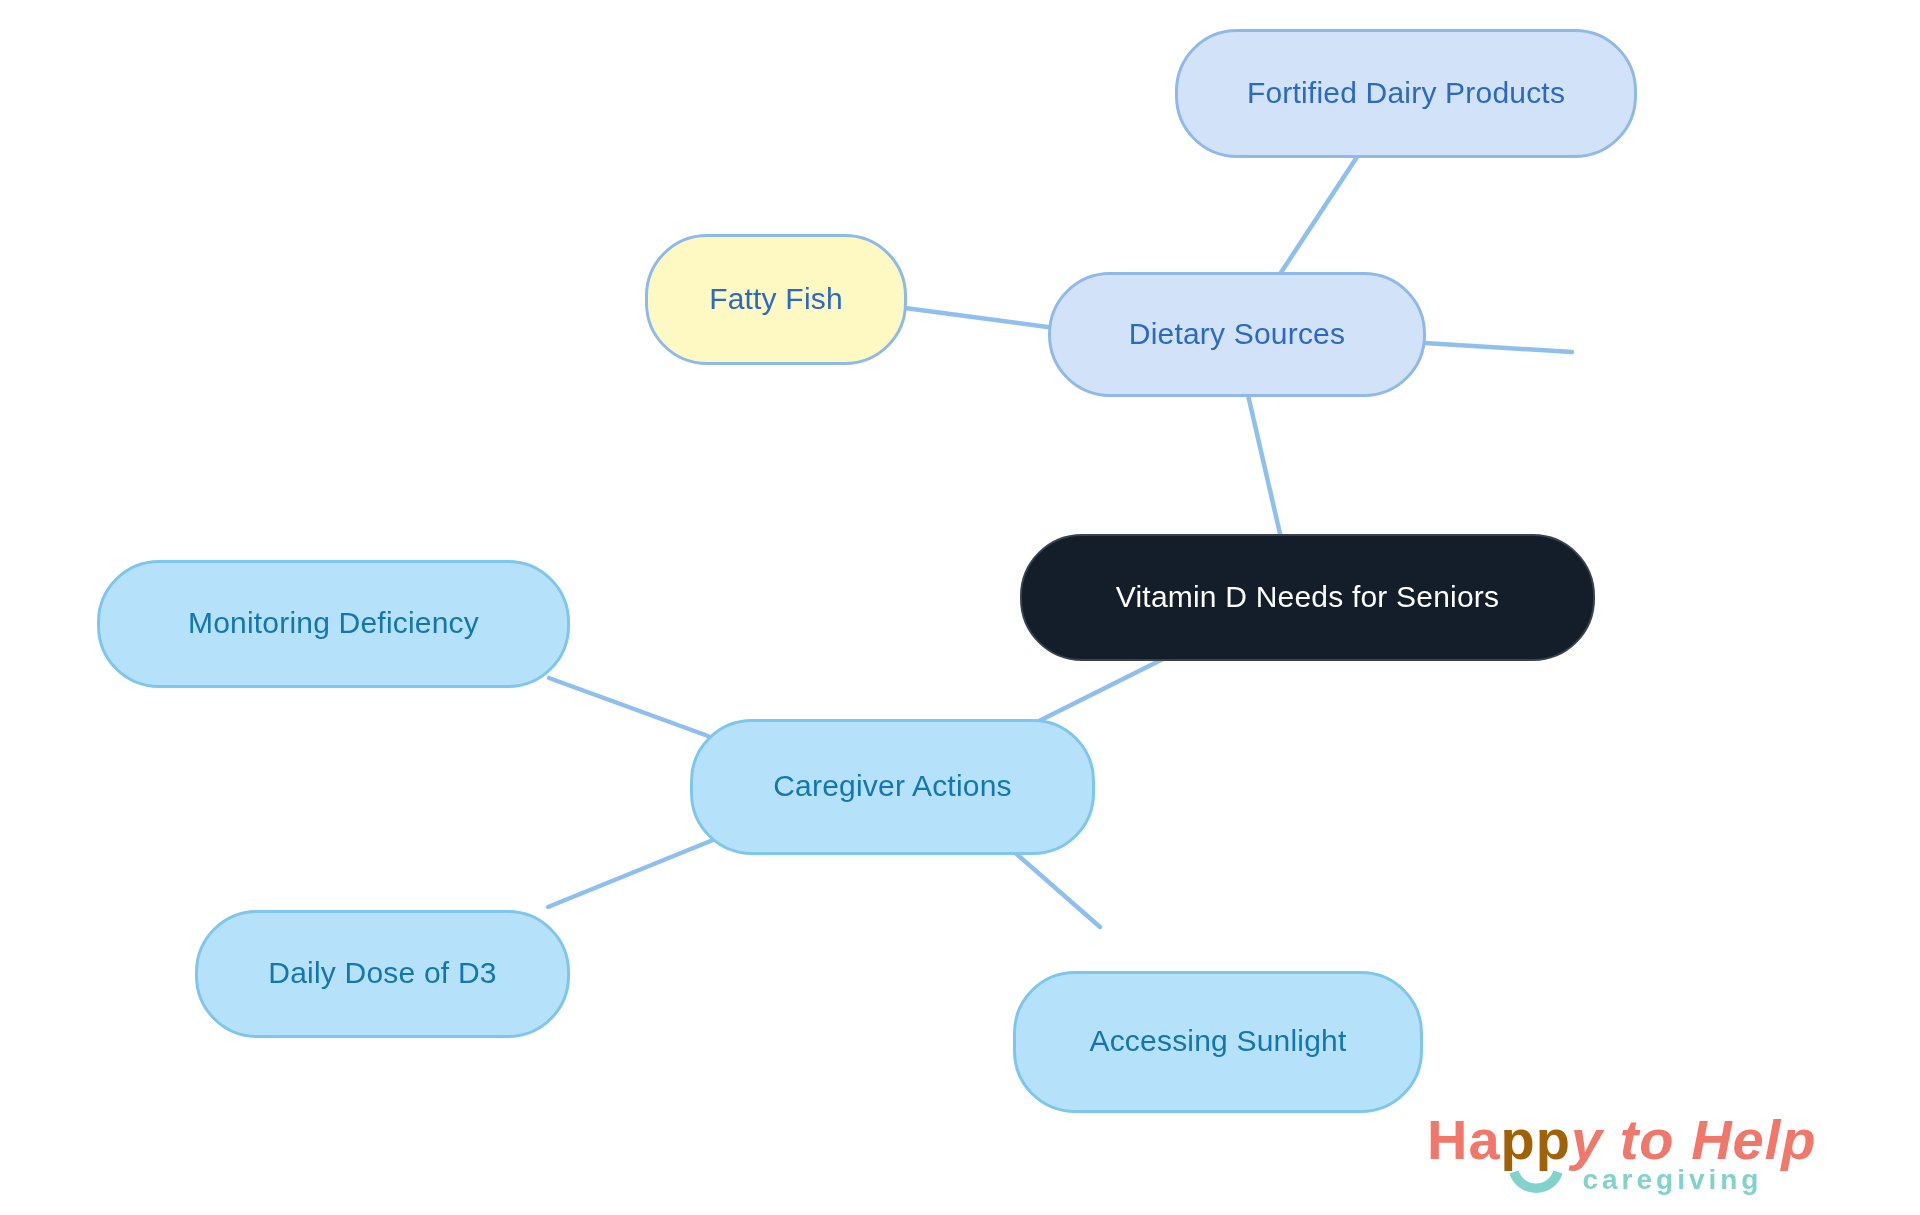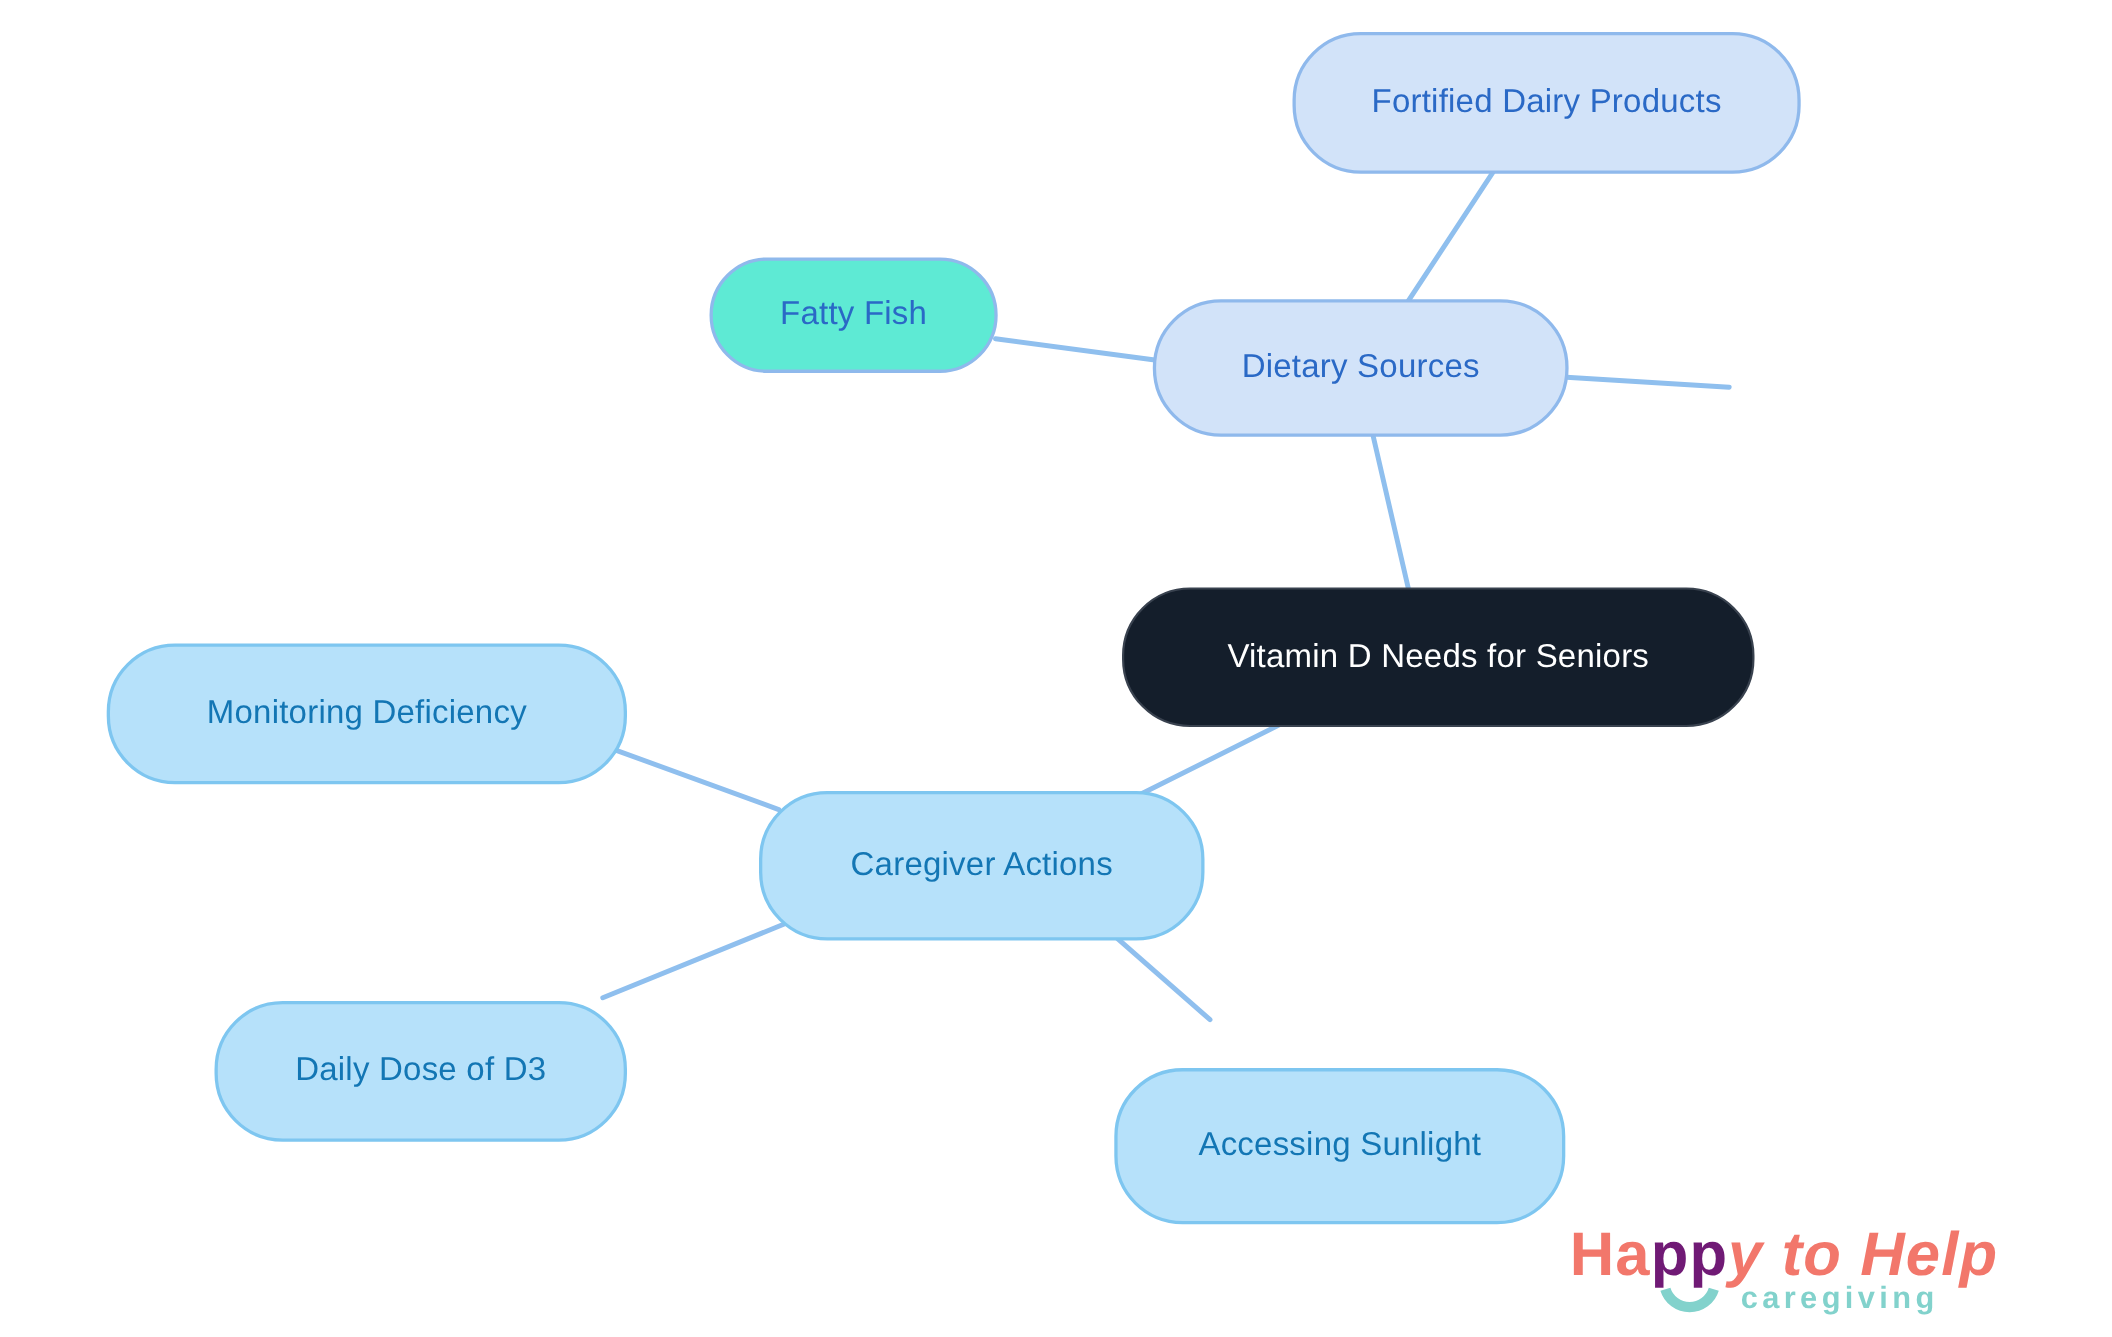--- a/index.html
+++ b/index.html
@@ -100,37 +100,37 @@
   <div id="nodes-layer">
       <div class="node" style="left: 1020px; top: 534px; width: 575px; height: 127px; background: rgb(20, 30, 43); border-color: rgb(57, 66, 79); color: rgb(255, 255, 255); border-width: 2px;">
         <span>Vitamin D Needs for Seniors</span>
       </div>
       <div class="node" style="left: 1048px; top: 272px; width: 378px; height: 125px; background: rgb(210, 227, 249); border-color: rgb(143, 185, 236); color: rgb(42, 105, 198);">
         <span>Dietary Sources</span>
       </div>
       <div class="node" style="left: 1175px; top: 29px; width: 462px; height: 129px; background: rgb(210, 227, 249); border-color: rgb(143, 185, 236); color: rgb(42, 105, 198);">
         <span>Fortified Dairy Products</span>
       </div>
-      <div class="node" style="left: 645px; top: 234px; width: 262px; height: 105px; background: #5eead4; border-color: rgb(143, 185, 236); color: rgb(42, 105, 198);">
+      <div class="node" style="left: 645px; top: 234px; width: 262px; height: 131px; background: #fef9c3; border-color: rgb(143, 185, 236); color: rgb(42, 105, 198);">
         <span>Fatty Fish</span>
       </div>
       <div class="node" style="left: 690px; top: 719px; width: 405px; height: 136px; background: rgb(182, 225, 250); border-color: rgb(126, 198, 240); color: rgb(19, 118, 180);">
         <span>Caregiver Actions</span>
       </div>
-      <div class="node" style="left: 97px; top: 585px; width: 473px; height: 128px; background: rgb(182, 225, 250); border-color: rgb(126, 198, 240); color: rgb(19, 118, 180);">
+      <div class="node" style="left: 97px; top: 560px; width: 473px; height: 128px; background: rgb(182, 225, 250); border-color: rgb(126, 198, 240); color: rgb(19, 118, 180);">
         <span>Monitoring Deficiency</span>
       </div>
       <div class="node" style="left: 195px; top: 892px; width: 375px; height: 128px; background: rgb(182, 225, 250); border-color: rgb(126, 198, 240); color: rgb(19, 118, 180); margin-top: 18px;">
         <span>Daily Dose of D3</span>
       </div>
       <div class="node" style="left: 1013px; top: 971px; width: 410px; height: 142px; background: rgb(182, 225, 250); border-color: rgb(126, 198, 240); color: rgb(19, 118, 180);">
         <span>Accessing Sunlight</span>
       </div>
     </div>
 
   <div class="logo">
-    <div class="logo-title"><span style="color: rgb(242, 119, 107);">Ha</span><span class="pp" style="color: #701a75;"><span>pp</span><svg class="smile" width="54" height="34" viewBox="0 0 54 34">
+    <div class="logo-title"><span style="color: rgb(242, 119, 107);">Ha</span><span class="pp" style="color: #a16207;"><span>pp</span><svg class="smile" width="54" height="34" viewBox="0 0 54 34">
           <path d="M 5 3 A 23 23 0 0 0 49 3" fill="none" stroke-width="9.5" stroke-linecap="butt" stroke="#82d2cc"></path>
         </svg></span><span style="color: rgb(242, 119, 107); font-style: italic;">y to Help</span></div>
     <div class="logo-subtitle" style="color: rgb(130, 210, 204);">caregiving</div>
   </div>
 
 </div>
 
 </body></html>

